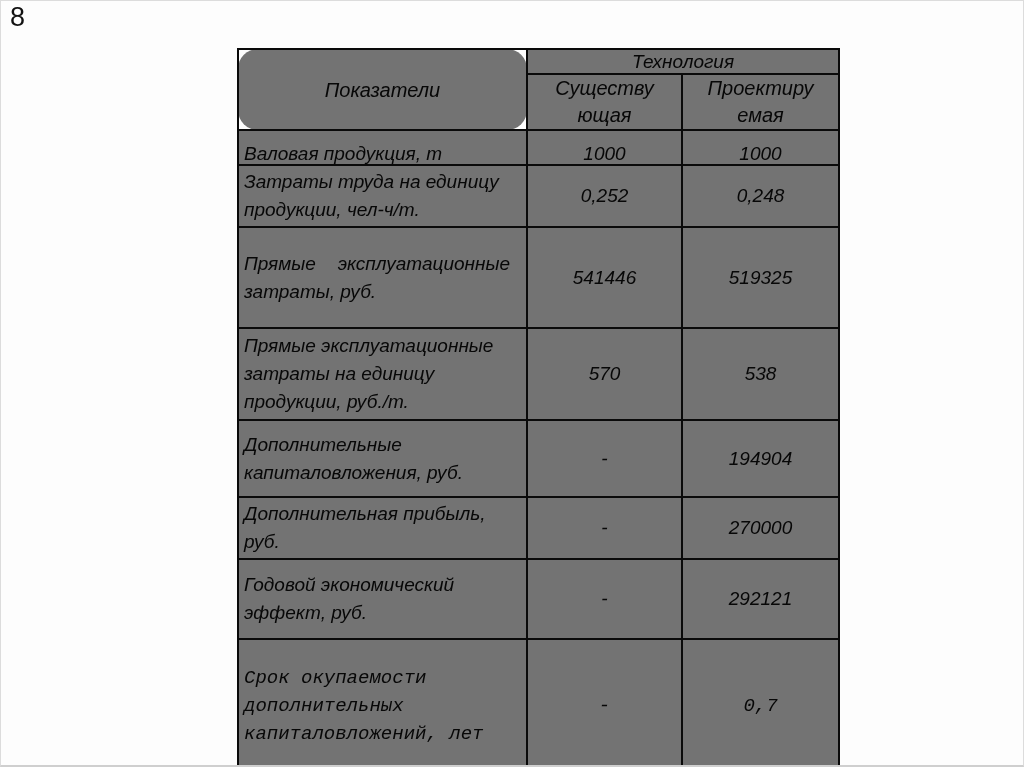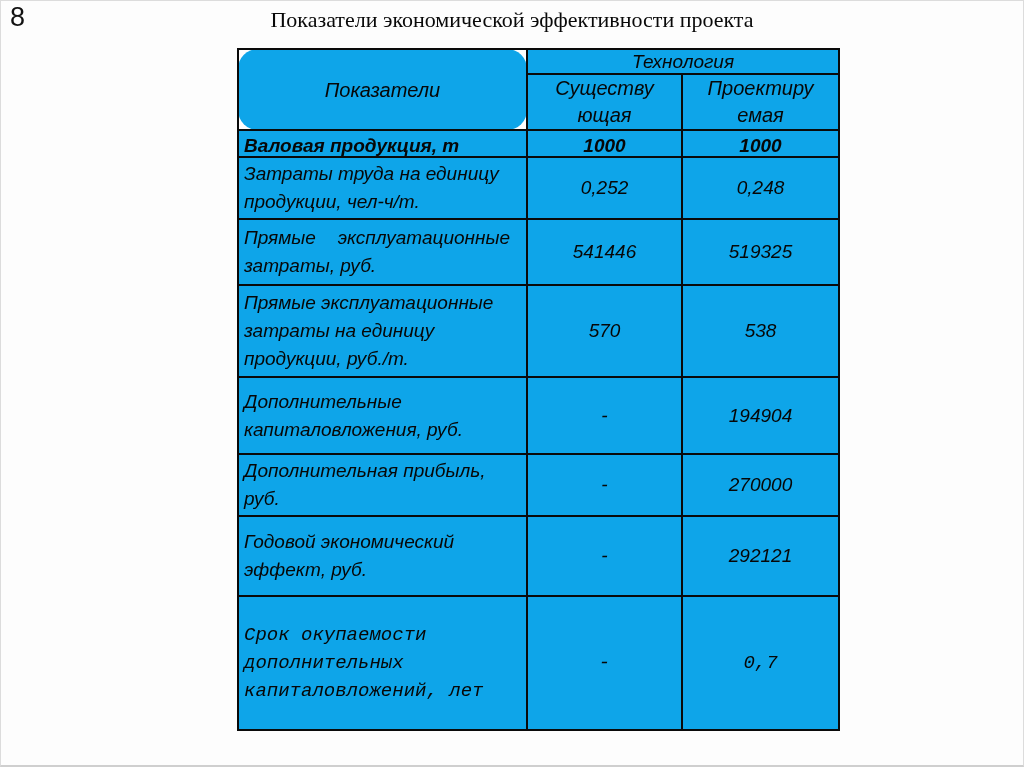--- a/index.html
+++ b/index.html
@@ -49,21 +49,21 @@
     font-size: 19px;
     color: #070707;
   }
   .eff-table col.c1 { width: 289px; }
   .eff-table col.c2 { width: 155px; }
   .eff-table col.c3 { width: 157px; }
   .eff-table th, .eff-table td {
     border: 2px solid #0a0a0a;
     font-weight: 400;
     vertical-align: middle;
-    background: #0ea5e9;
+    background: #737373;
   }
   .eff-table thead th {
     text-align: center;
     padding: 0 6px;
   }
   .eff-table tr.hdr-group { height: 25px; }
   .eff-table tr.hdr-group th { line-height: 22px; }
   .eff-table tr.hdr-cols { height: 56px; }
   .eff-table th.col-hdr {
     line-height: 27px;
@@ -83,37 +83,36 @@
   }
   .eff-table td.lbl.justify {
     text-align: justify;
   }
   .eff-table td.val {
     text-align: center;
     padding: 0 2px;
     line-height: 28px;
   }
   .eff-table tr.r1 { height: 26px; }
-  .eff-table tr.r1 td { line-height: 21px; padding-top: 4px; padding-bottom: 0; font-weight: bold; }
+  .eff-table tr.r1 td { line-height: 21px; padding-top: 12px; padding-bottom: 0; }
   .eff-table tr.r2 { height: 60px; }
-  .eff-table tr.r3 { height: 66px; }
+  .eff-table tr.r3 { height: 101px; }
   .eff-table tr.r4 { height: 92px; }
   .eff-table tr.r5 { height: 77px; }
   .eff-table tr.r6 { height: 58px; }
   .eff-table tr.r7 { height: 80px; }
   .eff-table tr.r8 { height: 134px; font-family: Liberation Mono, monospace; }
 </style>
 </head>
 <body>
 
 <div class="slide">
 
   <div class="page-number">8</div>
 
-  <div class="slide-title">Показатели экономической эффективности проекта</div>
 
   <table class="eff-table">
     <colgroup>
       <col class="c1">
         <col class="c2">
         <col class="c3">
     </colgroup>
     <thead>
       <tr class="hdr-group">
         <th class="corner-hdr" rowspan="2">Показатели</th>

